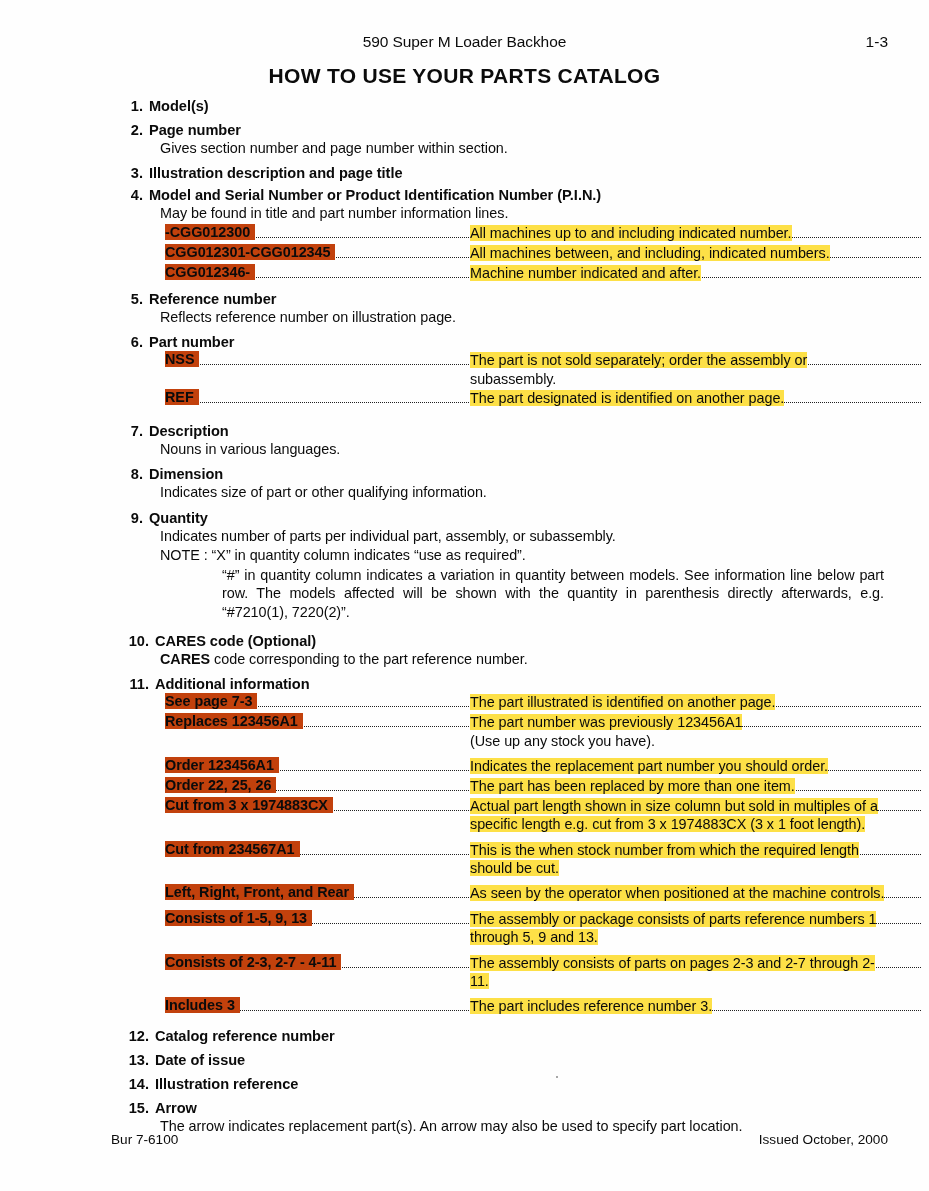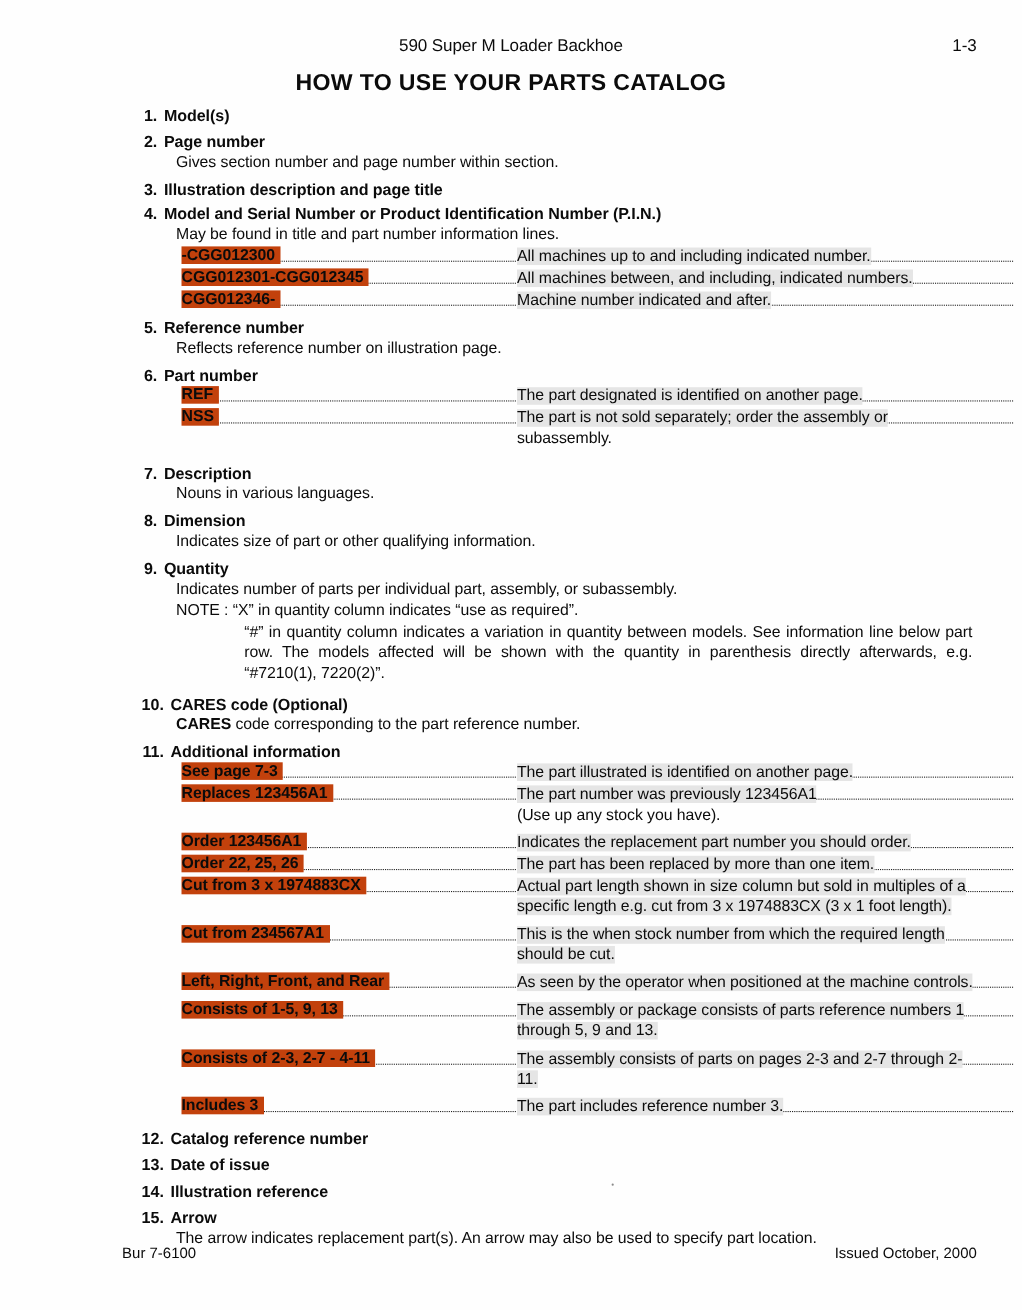--- a/index.html
+++ b/index.html
@@ -136,21 +136,21 @@
   .def-desc {
     margin-left: 470px;
     padding-right: 44px;
     font-size: 14.4px;
     line-height: 1.27;
     letter-spacing: -0.05px;
     position: relative;
     z-index: 3;
   }
   .def-desc-bg {
-    background: #e5e5e5;
+    background: #fde047;
     text-align: center;
   }
   .def-cont {
     margin-left: 470px;
     padding-right: 44px;
     font-size: 14.4px;
     line-height: 1.27;
     letter-spacing: -0.05px;
   }
   .def.gap { margin-top: 7px; }
@@ -243,29 +243,29 @@
     </div>
     <div class="sub">Reflects reference number on illustration page.</div>
 
     <div class="item">
       <span class="item-num">6.</span>
       <span class="item-label">Part number</span>
     </div>
     <div class="defs">
       <div class="def">
         <span class="def-leader"></span>
-        <span class="def-term">REF</span>
-        <div class="def-desc"><span class="def-desc-bg">The part designated is identified on another page.</span></div>
-      </div>
-      <div class="def">
-        <span class="def-leader"></span>
         <span class="def-term">NSS</span>
         <div class="def-desc"><span class="def-desc-bg">The part is not sold separately; order the assembly or</span></div>
         <div class="def-cont">subassembly.</div>
       </div>
+      <div class="def">
+        <span class="def-leader"></span>
+        <span class="def-term">REF</span>
+        <div class="def-desc"><span class="def-desc-bg">The part designated is identified on another page.</span></div>
+      </div>
     </div>
 
     <div class="sp7"></div>
 
     <div class="item">
       <span class="item-num">7.</span>
       <span class="item-label">Description</span>
     </div>
     <div class="sub">Nouns in various languages.</div>
 

